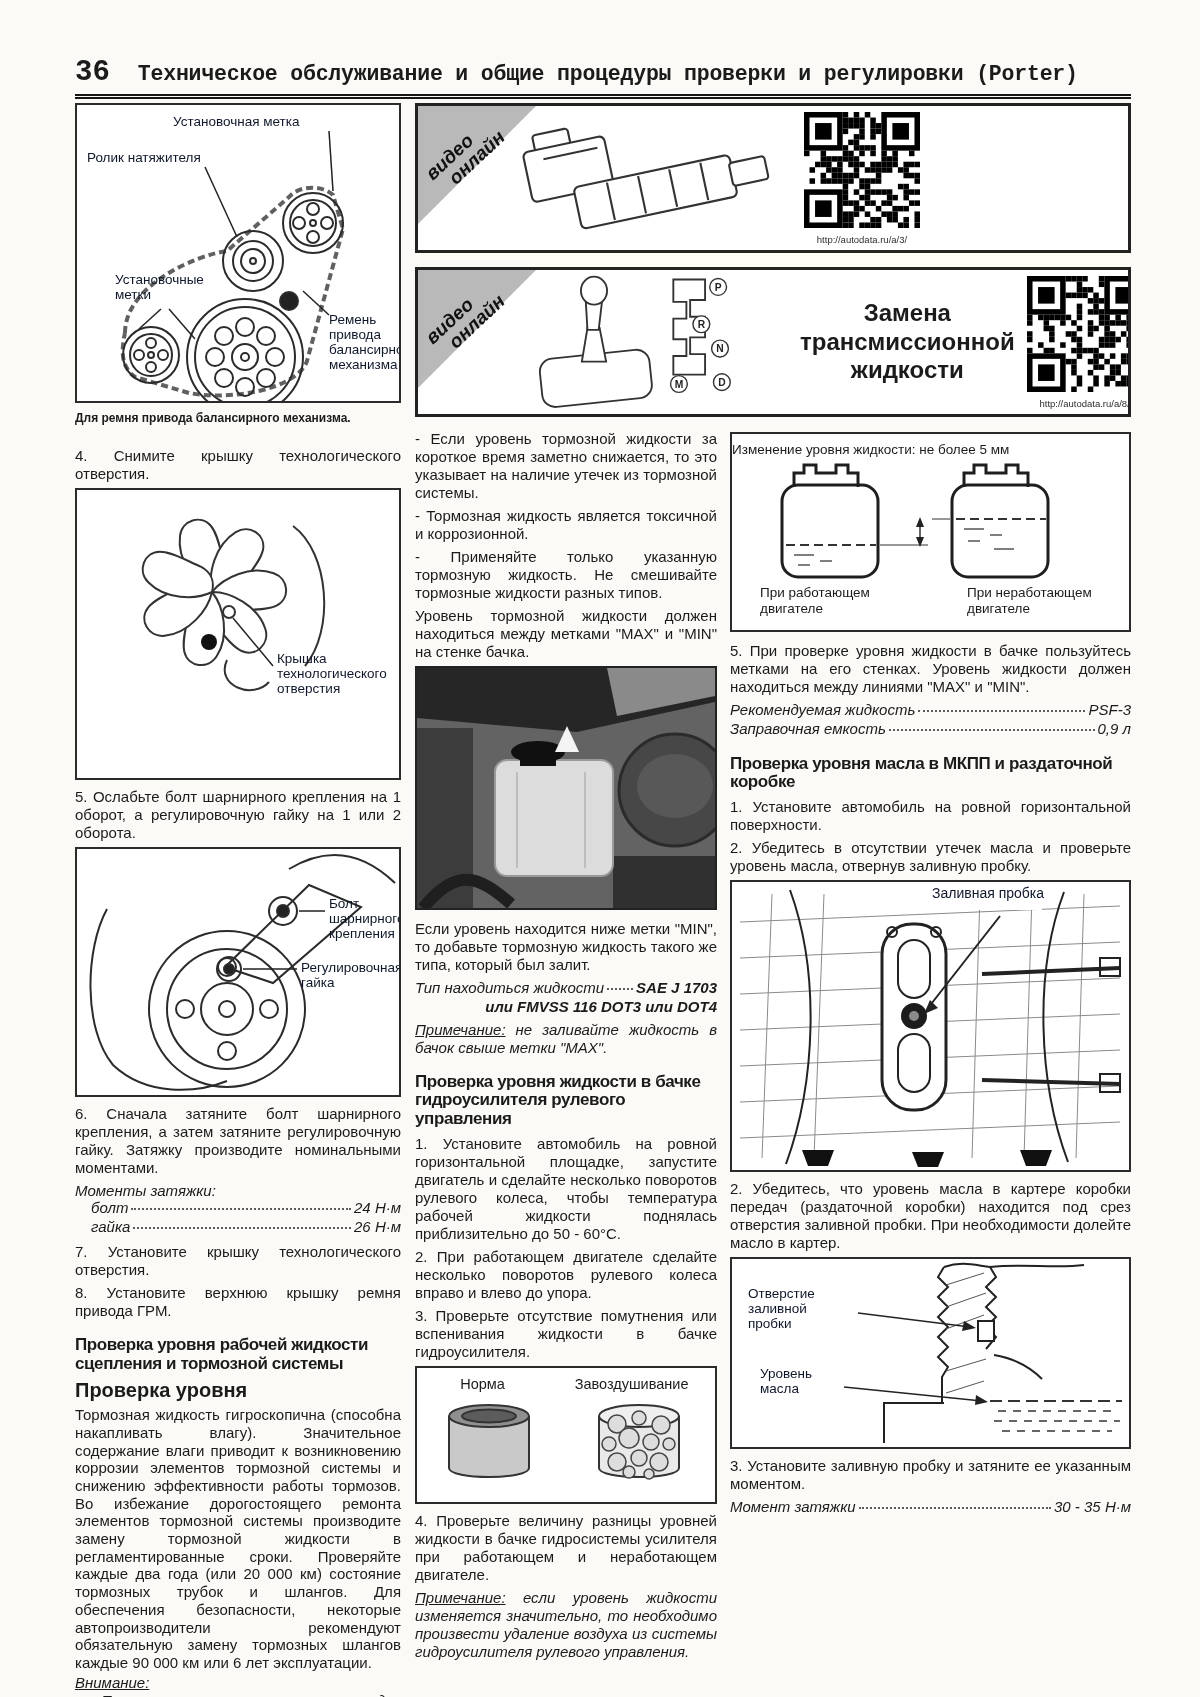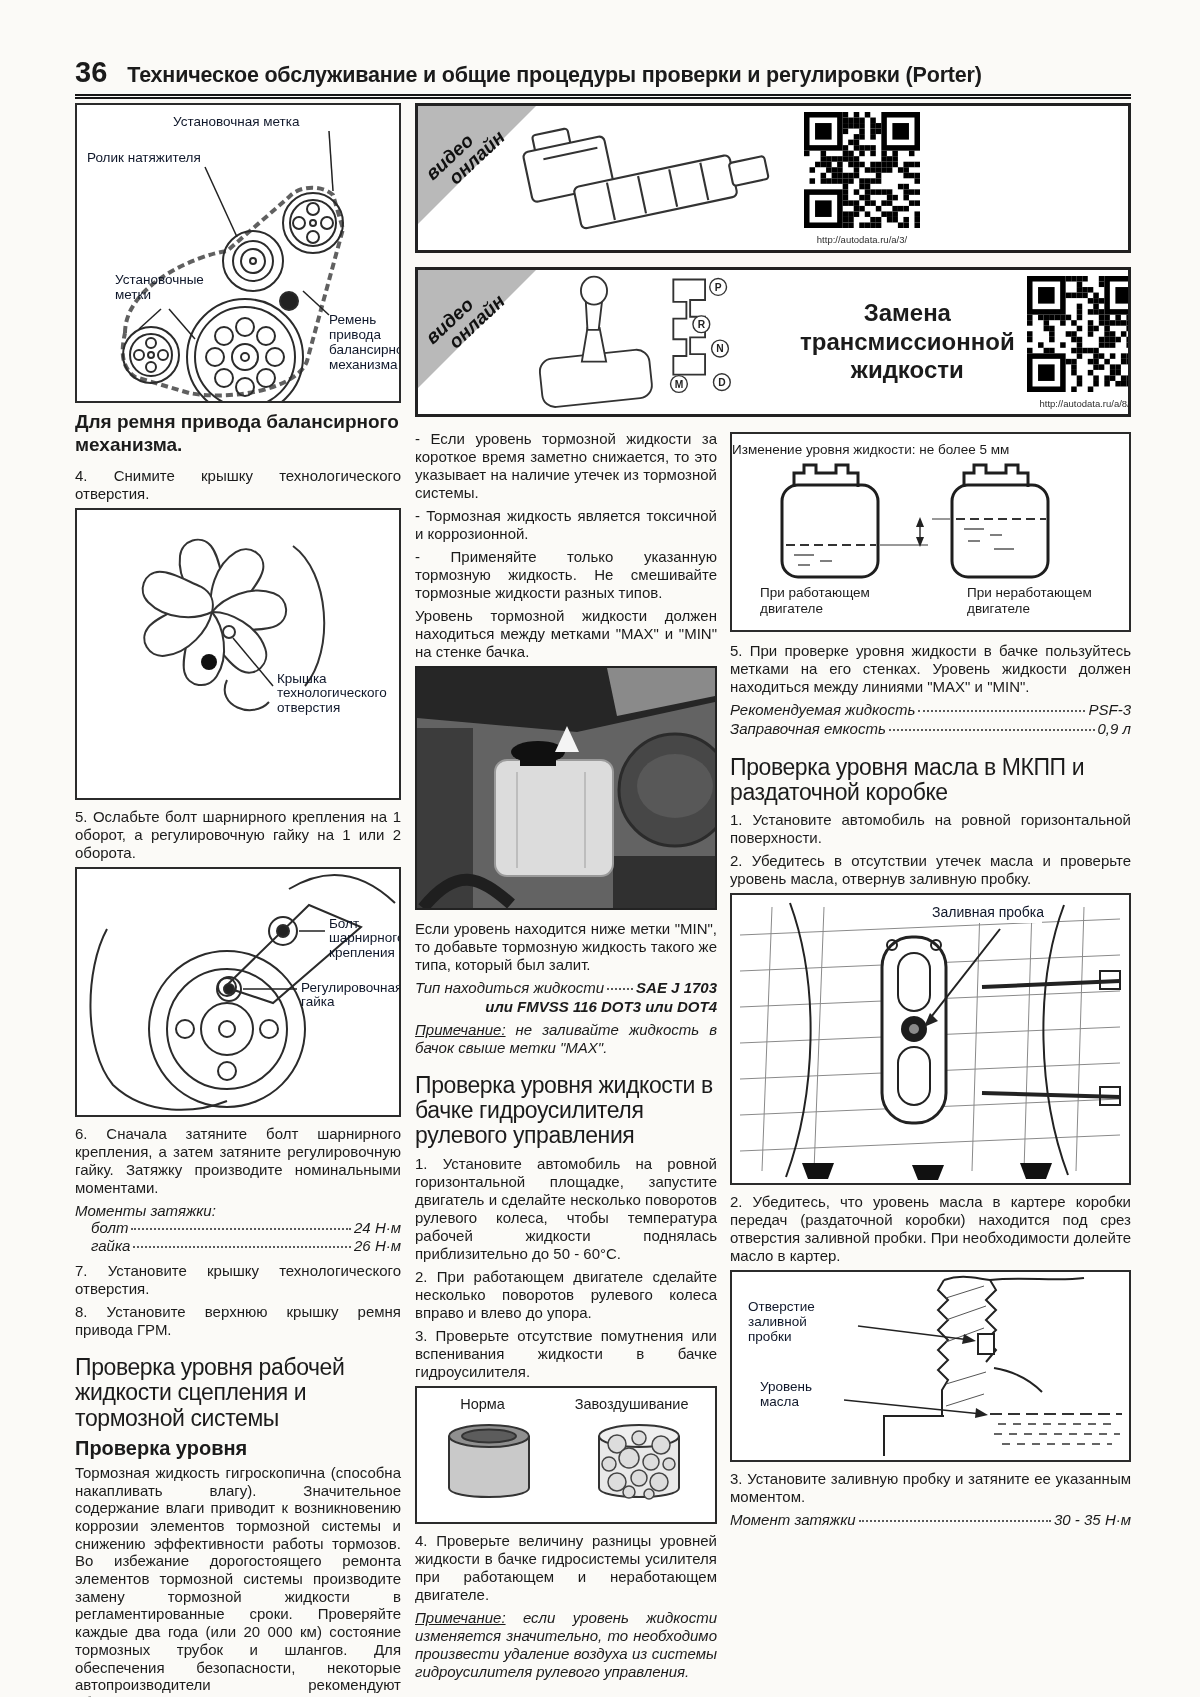--- a/index.html
+++ b/index.html
@@ -1,37 +1,37 @@
 <!DOCTYPE html>
 <html><head>
 <meta charset="utf-8">
 <style>
   * { margin:0; padding:0; box-sizing:border-box; }
   html,body { width:1200px; height:1697px; }
   body { background:#fbfaf7; font-family:"Liberation Sans", sans-serif; color:#1b1b1b; position:relative; }
   .page { position:absolute; inset:0; overflow:hidden; }
 
   
-  .page-header { position:absolute; left:75px; top:56px; width:1056px; border-bottom:5px double #161616; padding-bottom:5px; display:flex; align-items:baseline; gap:20px; }
+  .page-header { position:absolute; left:75px; top:56px; width:1056px; border-bottom:5px double #161616; padding-bottom:5px; display:flex; align-items:baseline; gap:28px;font-family:Liberation Mono, monospace; }
   .page-num { font-size:29px; font-weight:bold; }
   .page-title { font-size:21.5px; font-weight:bold; letter-spacing:-0.2px;text-align:right; }
 
   
   .col { position:absolute; }
   .col-left { left:75px; top:103px; width:326px; }
   .col-mid { left:415px; top:430px; width:302px; }
   .col-right { left:730px; top:432px; width:401px; }
   .banners { position:absolute; left:415px; top:103px; width:716px; }
 
   
   .step { font-size:15px; line-height:1.2; text-align:justify; margin-bottom:5px; }
-  .h1 { font-size:23px; font-weight:normal; line-height:1.1; letter-spacing:-0.4px; margin:16px 0 6px; }
+  .h1 { font-size:17px; font-weight:bold; line-height:1.1; letter-spacing:-0.4px; margin:16px 0 6px; }
   .h2 { font-size:20px; font-weight:bold; margin:2px 0 4px; }
   .body-text { font-size:15px; line-height:1.18; text-align:justify; }
-  .caption { font-size:19px; font-weight:bold; line-height:1.2; margin:8px 0 10px; }
+  .caption { font-size:12px; font-weight:bold; line-height:1.2; margin:8px 0 22px; }
   .note { font-style:italic; font-size:15px; line-height:1.2; text-align:justify; margin-bottom:5px; }
   .note-label { text-decoration:underline; }
   .warn-item { font-style:italic; font-size:15px; line-height:1.2; text-align:justify; padding-left:8px; }
   .spec-title { font-style:italic; font-size:15px; margin-top:2px; }
   .spec-row { display:flex; align-items:baseline; font-style:italic; font-size:15px; line-height:1.25; }
   .spec-row.indent { padding-left:16px; }
   .spec-row .dots { flex:1; border-bottom:2px dotted #5a5a5a; margin:0 3px; transform:translateY(-3px); min-width:12px; }
   .spec-cont { font-style:italic; font-size:15px; text-align:right; }
   .specs { margin-bottom:6px; }
 
@@ -741,21 +741,21 @@
         <circle cx="182" cy="134" r="5" fill="#8a8a8a"></circle>
         <line x1="268" y1="34" x2="196" y2="126" stroke="#222" stroke-width="2"></line>
         <polygon points="192,132 198,118 206,126" fill="#222"></polygon>
         <g fill="#111">
           <polygon points="70,268 102,268 96,284 76,284"></polygon>
           <polygon points="180,270 212,270 206,285 186,285"></polygon>
           <polygon points="288,268 320,268 314,284 294,284"></polygon>
         </g>
         <rect x="178" y="6" width="132" height="22" fill="#fff"></rect>
       </svg>
-      <div class="fig-label" style="left:200px;top:10px;font-size:14px;">Заливная пробка</div>
+      <div class="fig-label" style="left:200px;top:4px;font-size:14px;">Заливная пробка</div>
     </div>
 
     <p class="step">2. Убедитесь, что уровень масла в картере коробки передач (раздаточной коробки) находится под срез отверстия заливной пробки. При необходимости долейте масло в картер.</p>
 
     <div class="fig" style="width:401px;height:192px;margin:4px 0 8px;">
       <svg width="397" height="188" viewBox="0 0 397 188">
         <g fill="none" stroke="#222" stroke-width="2">
           <path d="M 212,8 l-6,10 l10,10 l-10,10 l10,10 l-10,10 l10,10 l-10,10 l10,10 l-10,10 l10,10 l-6,10 l0,26"></path>
           <path d="M 258,8 l6,10 l-10,10 l10,10 l-10,10 l10,10 l-10,10 l10,10 l-10,12"></path>
           <path d="M 212,8 C 230,2 242,6 258,8"></path>

